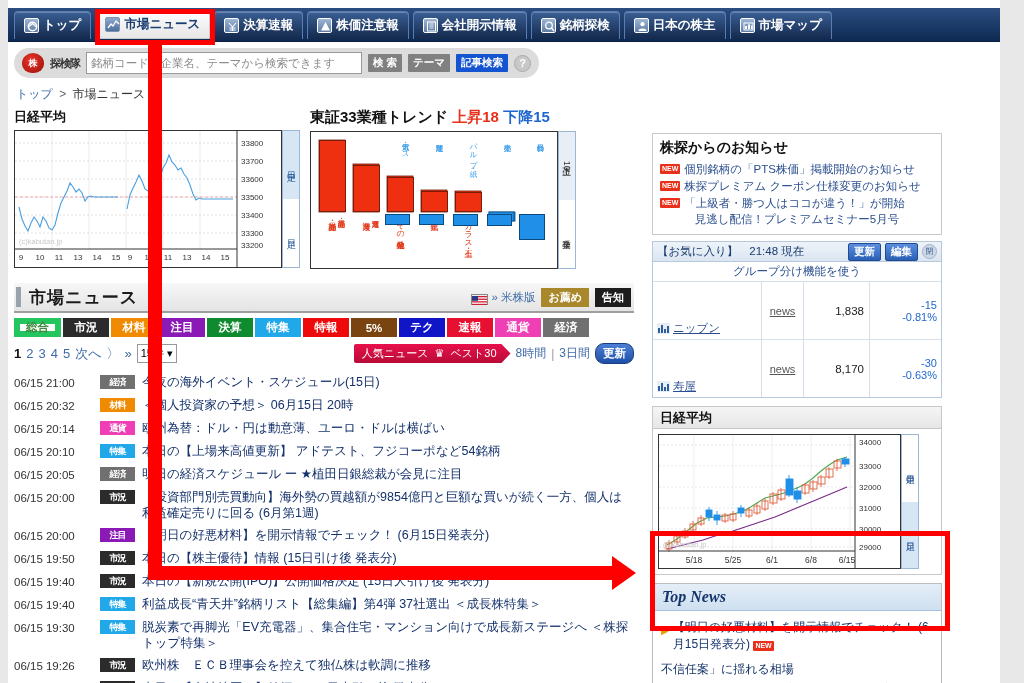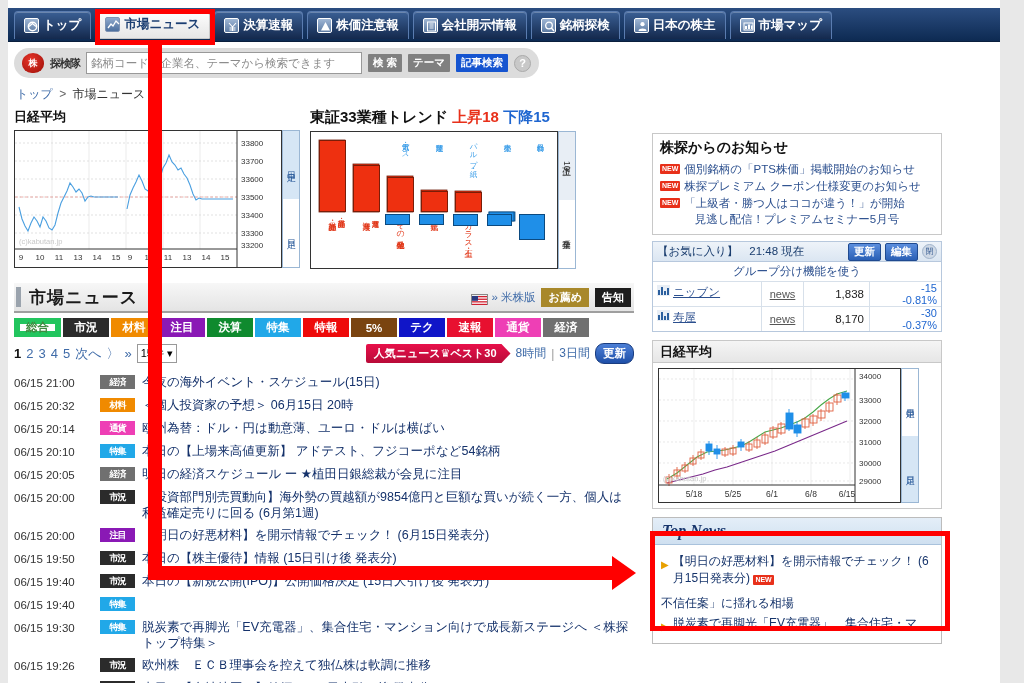--- a/index.html
+++ b/index.html
@@ -143,23 +143,23 @@
   .pager-row { display:flex; align-items:center; margin-top:6px; gap:5px; font-size:13px; }
   .pager-row .pg { color:#3f6ba8; }
   .pager-row .pg.cur { color:#111; font-weight:bold; }
   .pg-select {
     font-size:11px; border:1px solid #999; background:#fff; padding:1px 3px;
     font-family:"Liberation Sans",sans-serif; height:19px;
   }
   .pager-right { margin-left:auto; display:flex; align-items:center; gap:5px; }
   .best30 {
     background:linear-gradient(#e8104a,#b80b38); color:#fff; font-size:11px;
-    font-weight:bold; padding:2px 14px 2px 8px; border-radius:2px;
+    font-weight:normal; padding:2px 14px 2px 8px; border-radius:2px;
     clip-path:polygon(0 0,calc(100% - 9px) 0,100% 50%,calc(100% - 9px) 100%,0 100%);
-    display:flex; align-items:center; gap:0;
+    display:flex; align-items:center; gap:6px;
   }
   .tlink { font-size:12px; color:#3f6ba8; }
   .refresh-btn {
     background:linear-gradient(#4c7fd6,#1e4fa8); color:#fff; font-size:11.5px;
     font-weight:bold; padding:2px 7px; border-radius:9px; border:1px solid #1a3d80;
   }
 
   
   .news-list { margin-top:7px; }
   .news-item { display:flex; align-items:flex-start; padding:3px 0; font-size:12.5px; line-height:16px;}
@@ -195,21 +195,21 @@
   }
   .fav-icon-btn {
     width:15px;height:15px;border-radius:50%;background:#cfd9e6;border:1px solid #9fb3cb;
     font-size:8px;color:#3a5f94;display:flex;align-items:center;justify-content:center;
   }
   .fav-table { border:1px solid #b7c8dd; border-top:none; background:#fff; }
   .fav-sub { text-align:center; font-size:11.5px; color:#2b4f8e; padding:2px;
     border-bottom:1px solid #d7e0ea; }
   .fav-row { display:flex; align-items:stretch; border-bottom:1px solid #d7e0ea; font-size:11.5px; }
   .fav-row:last-child { border-bottom:none; }
-  .fav-c1 { width:108px; display:flex; gap:3px; padding:3px 4px;}
+  .fav-c1 { width:108px; display:flex; align-items:center; gap:3px; padding:3px 4px;margin-top:36px;}
   .fav-c1 a { color:#2b4f8e; text-decoration:underline; }
   .mini-chart-ico { width:13px;height:11px;flex:none; }
   .fav-c2 { width:42px; border-left:1px solid #d7e0ea; display:flex; align-items:center;
     justify-content:center; color:#555; text-decoration:underline; font-size:11px;}
   .fav-c3 { flex:1; border-left:1px solid #d7e0ea; display:flex; align-items:center;
     justify-content:flex-end; padding-right:5px; color:#222; }
   .fav-c4 { width:72px; border-left:1px solid #d7e0ea; display:flex; flex-direction:column;
     justify-content:center; align-items:flex-end; padding-right:4px; color:#1f66d0; font-size:11px;}
 
   .nk-head {
@@ -667,20 +667,21 @@
         <span class="ni-text">本日の【株主優待】情報 (15日引け後 発表分)</span>
       </div>
       <div class="news-item">
         <span class="ni-time">06/15 19:40</span>
         <span class="ni-badge" style="background:#2b2b2b">市況</span>
         <span class="ni-text">本日の【新規公開(IPO)】公開価格決定 (15日大引け後 発表分)</span>
       </div>
       <div class="news-item">
         <span class="ni-time">06/15 19:40</span>
         <span class="ni-badge" style="background:#21a8e8">特集</span>
+        <span class="ni-text">利益成長“青天井”銘柄リスト【総集編】第4弾 37社選出 ＜成長株特集＞</span>
       </div>
       <div class="news-item">
         <span class="ni-time">06/15 19:30</span>
         <span class="ni-badge" style="background:#21a8e8">特集</span>
         <span class="ni-text">脱炭素で再脚光「EV充電器」、集合住宅・マンション向けで成長新ステージへ ＜株探トップ特集＞</span>
       </div>
       <div class="news-item">
         <span class="ni-time">06/15 19:26</span>
         <span class="ni-badge" style="background:#2b2b2b">市況</span>
         <span class="ni-text">欧州株　ＥＣＢ理事会を控えて独仏株は軟調に推移</span>
@@ -753,21 +754,21 @@
                 <rect x="7" y="6" width="2" height="4" fill="#2b5f9e"></rect>
                 <rect x="10" y="3" width="2" height="7" fill="#2b5f9e"></rect>
               </svg>
           </span>
           <a href="#">寿屋</a>
         </span>
         <span class="fav-c2">news</span>
         <span class="fav-c3">8,170</span>
         <span class="fav-c4">
           <span>-30</span>
-          <span>-0.37%</span>
+          <span>-0.63%</span>
         </span>
       </div>
     </div>
 
     <div class="nk-head">
       <span>日経平均</span>
     </div>
     <div class="nk-chart-wrap">
       <div class="nk-chart">
         <svg width="241" height="133" viewBox="0 0 241 133">

